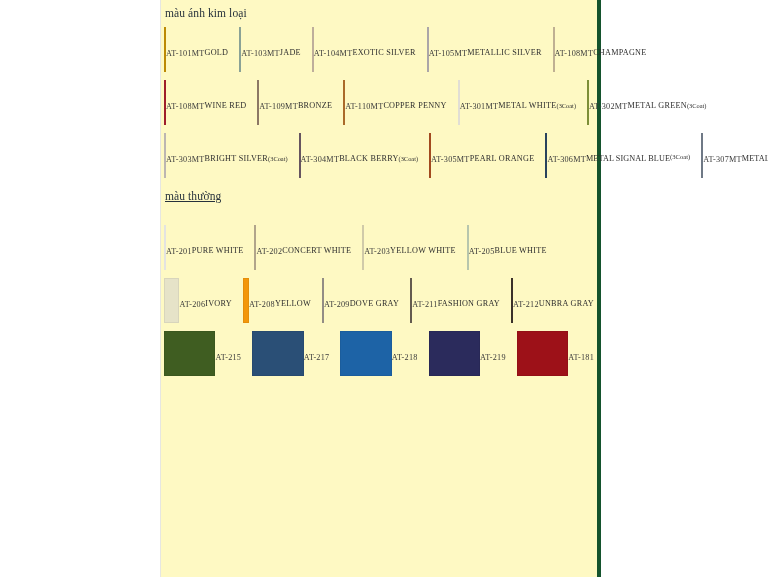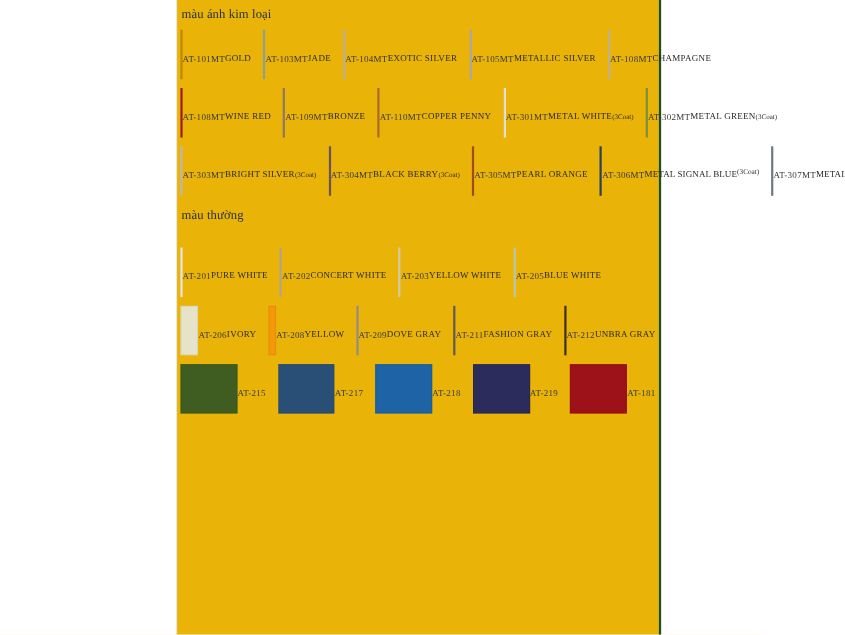--- a/index.html
+++ b/index.html
@@ -16,36 +16,36 @@
     width: 768px;
     height: 577px;
     background: #ffffff;
   }
   .content-panel {
     position: absolute;
     left: 160px;
     top: 0;
     width: 441px;
     height: 577px;
-    background: #eab308;
+    background: #fef9c3;
     border-left: 1px solid #e6e6e2;
-    border-right: 2px solid #14532d;
+    border-right: 4px solid #14532d;
     box-sizing: border-box;
     padding: 0;
   }
   .section-title {
     font-family: "Liberation Serif", "DejaVu Serif", serif;
     font-size: 11.5px;
     color: #27323c;
     padding-left: 4px;
     line-height: 14px;
     letter-spacing: 0.1px;
   }
   .section-1-title { padding-top: 6px; padding-bottom: 7px; }
-  .section-2-title { padding-top: 9px; padding-bottom: 22px; }
+  .section-2-title { padding-top: 9px; padding-bottom: 22px; text-decoration: underline; }
 
   .swatch-grid {
     display: grid;
     grid-template-columns: repeat(5, 1fr);
     column-gap: 11px;
     row-gap: 0px;
     padding: 0 3px;
   }
   .swatch-cell {
     display: flex;

